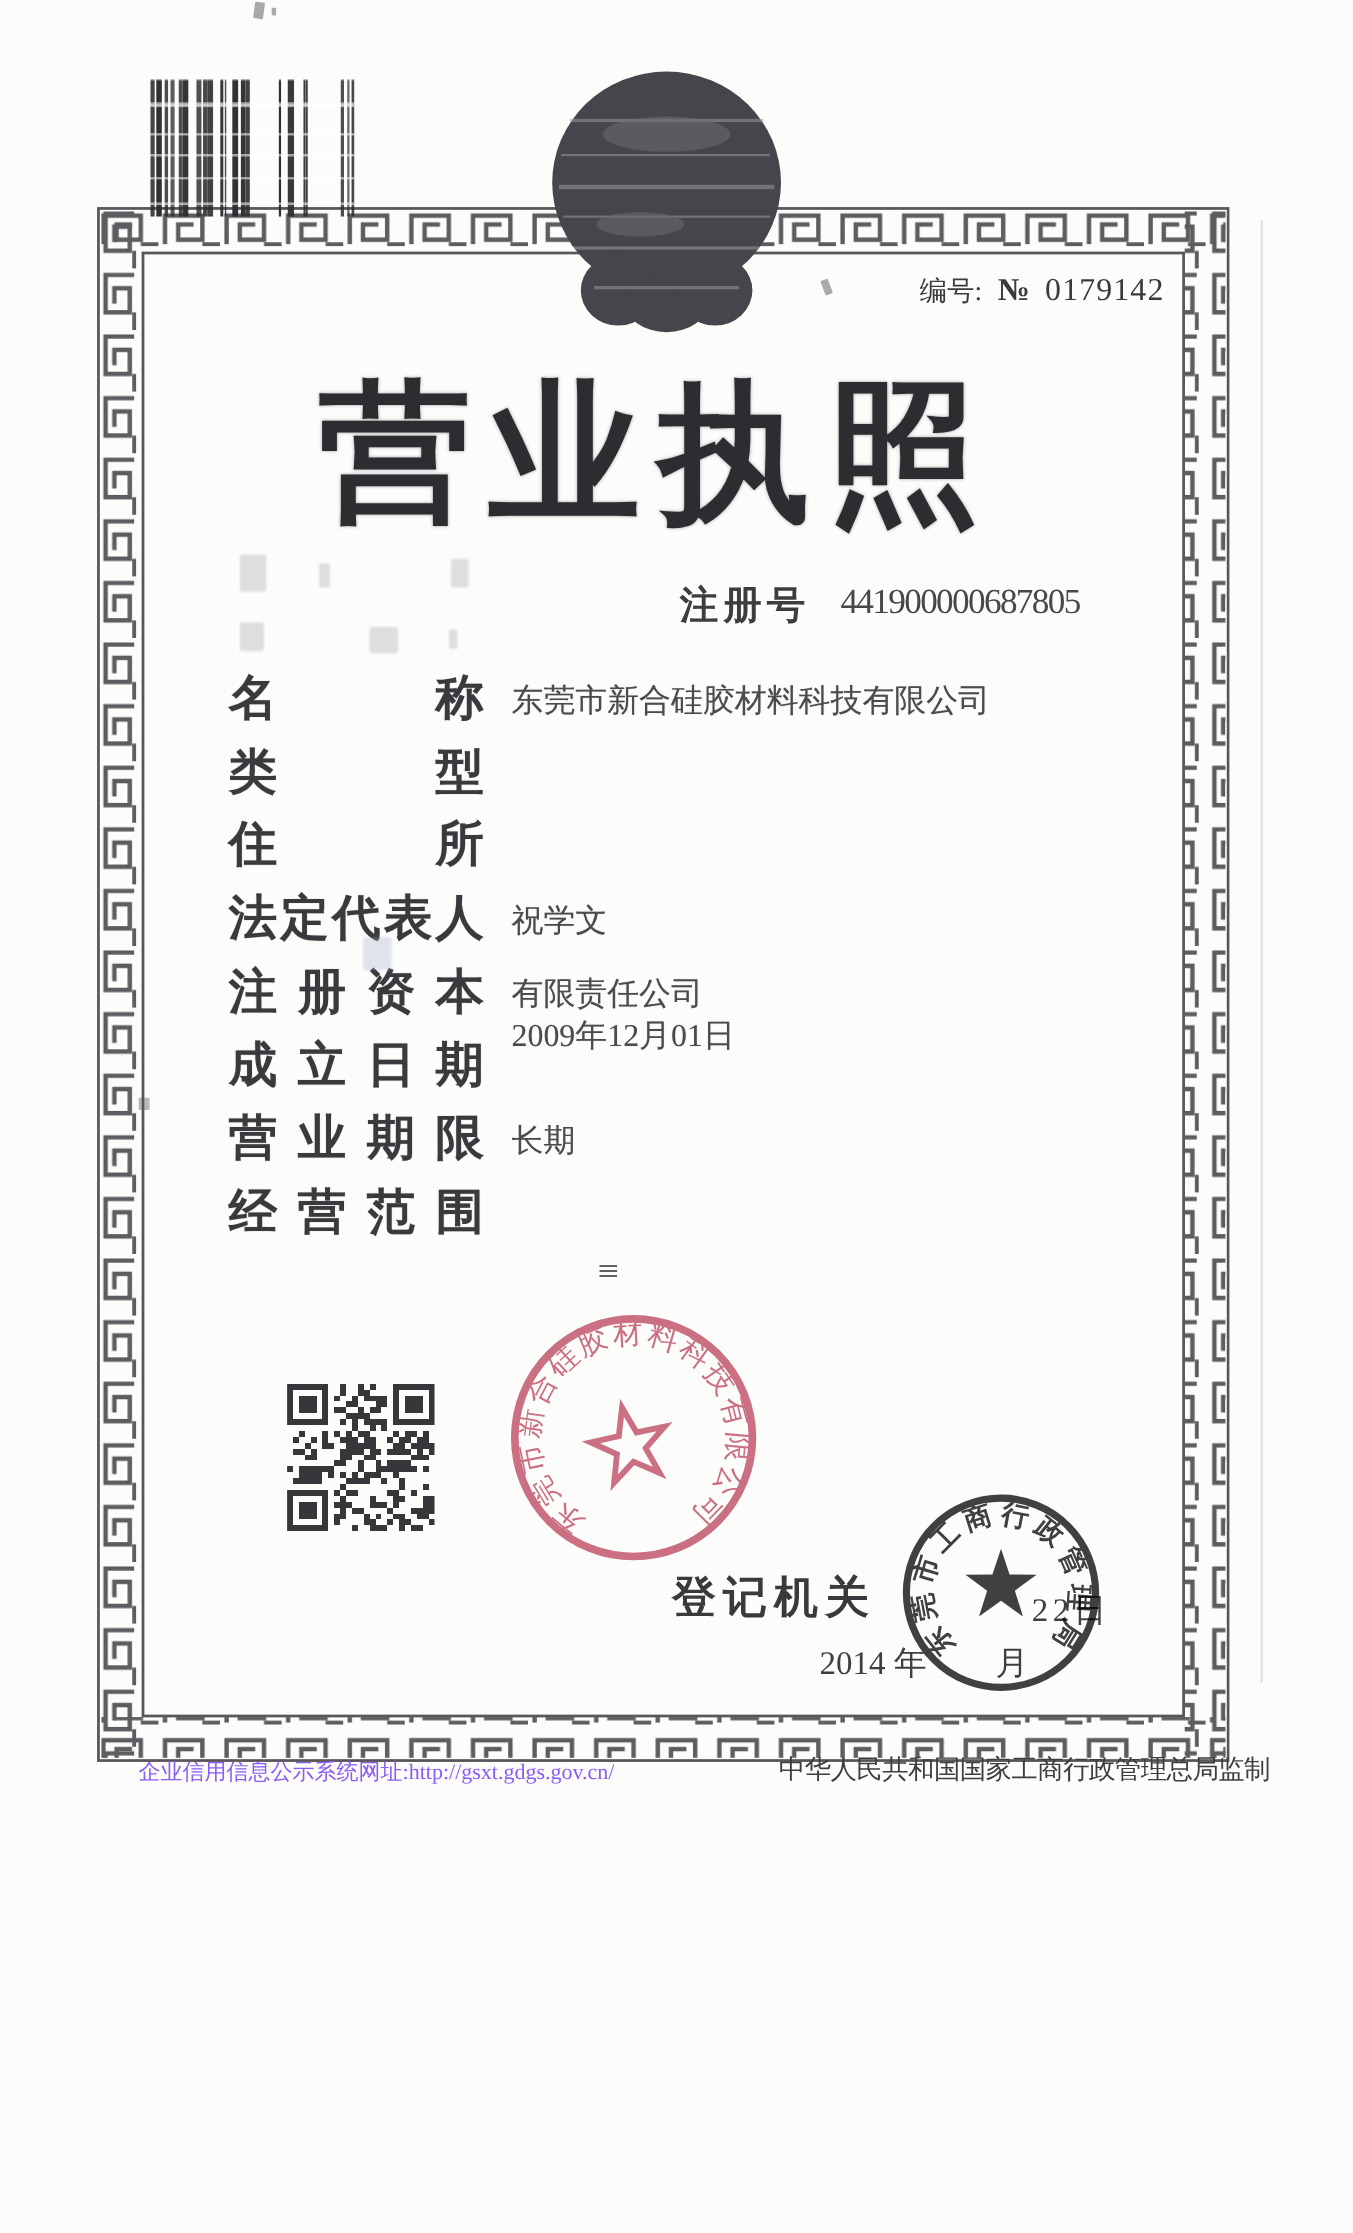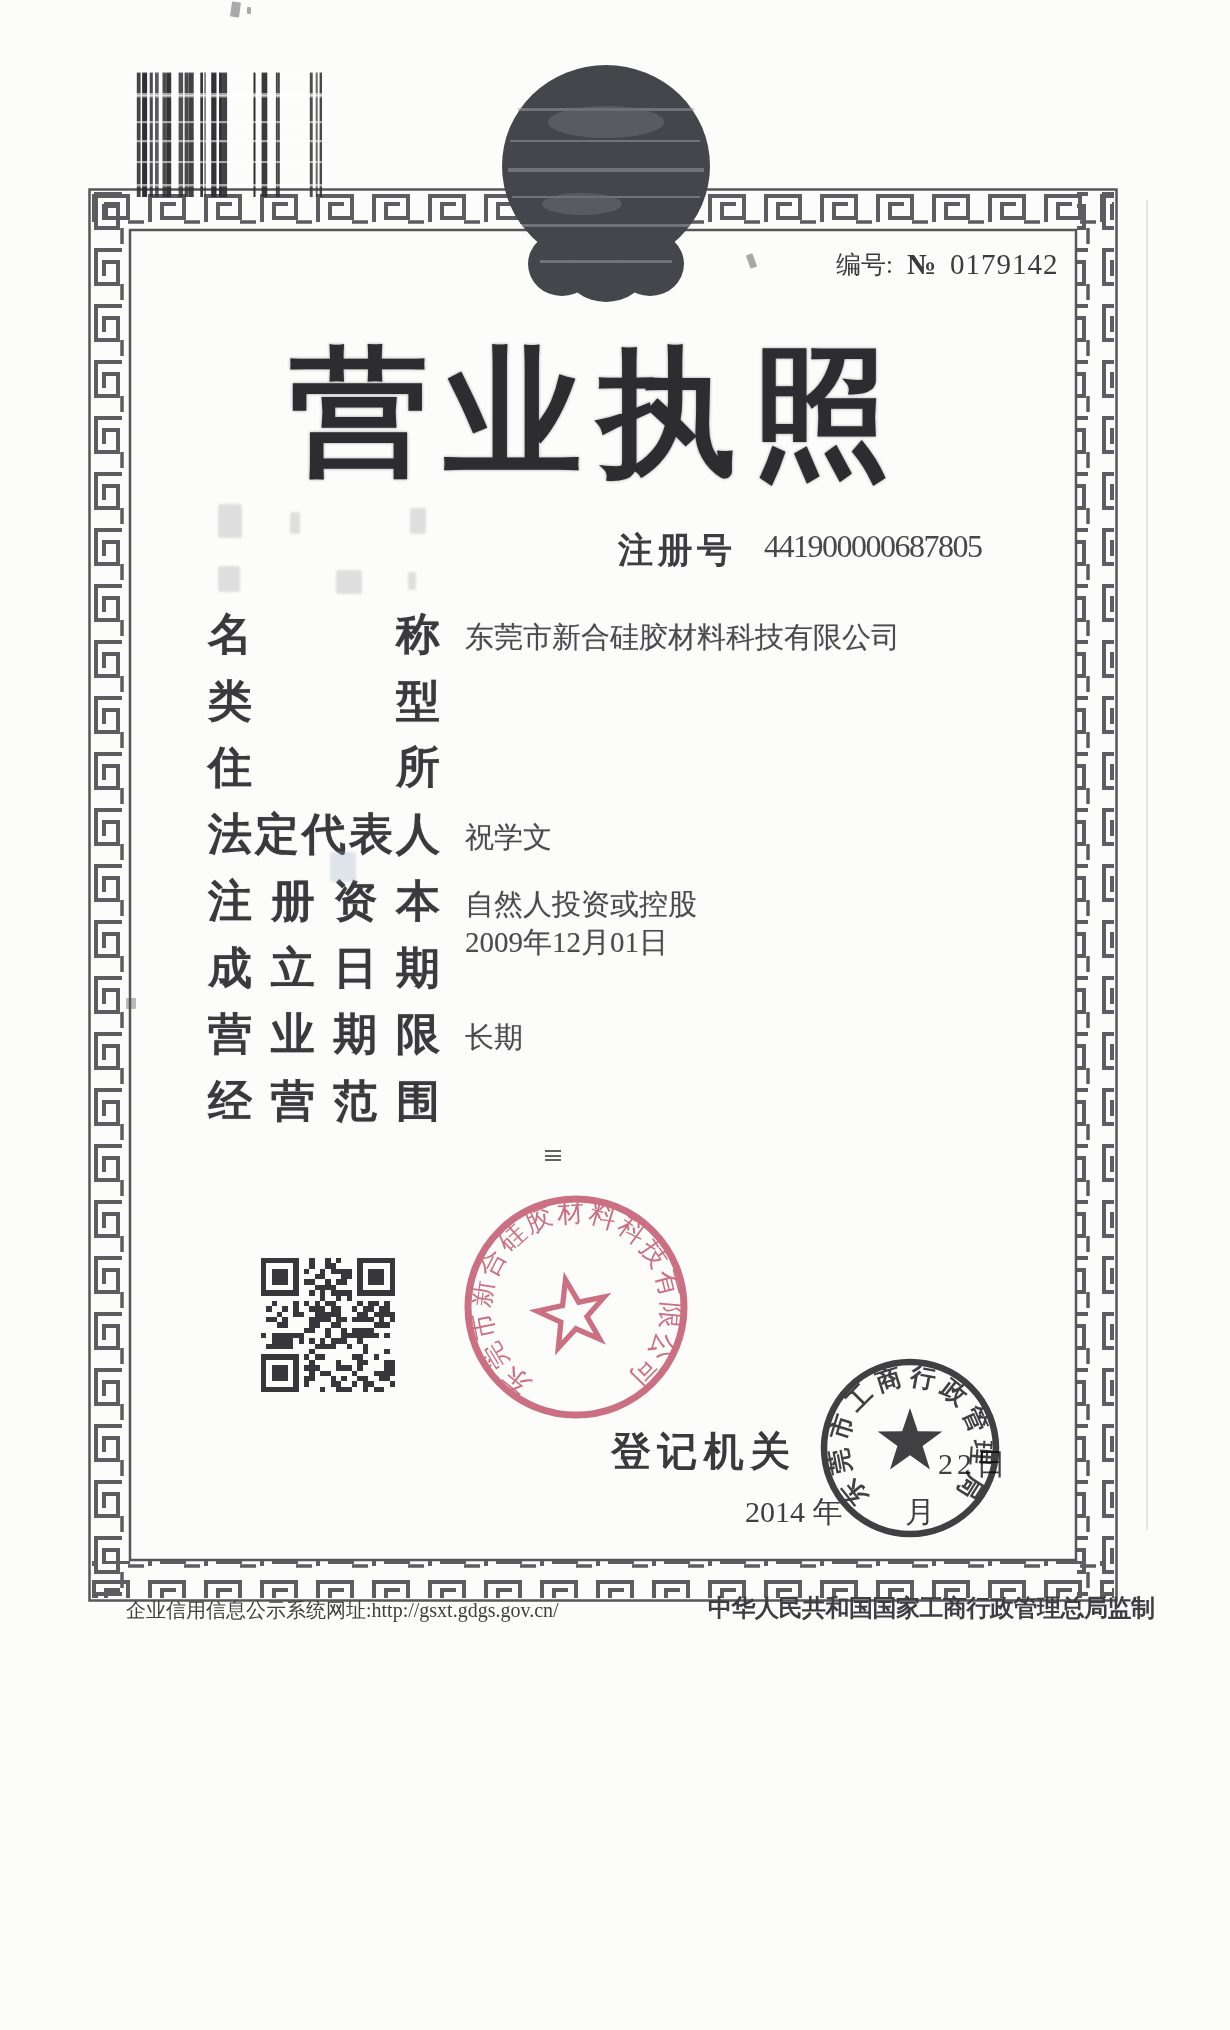--- a/index.html
+++ b/index.html
@@ -30,22 +30,22 @@
   .serial-num{font-size:29px;letter-spacing:1px}
   .reg-label{font-size:35px;font-weight:600;color:#3d3d41}
   .reg-num{font-size:32px;letter-spacing:-1.5px;color:#48484c}
   .scope{
     font-size:19px;line-height:22px;letter-spacing:2px;color:#454549;
     width:624px;white-space:normal;text-shadow:0 0 1px rgba(90,90,95,.3);
   }
   .scope .bold{font-weight:700;color:#333337}
   .registrar-label{font-size:40px;font-weight:600;color:#3a3a3e}
   .date-part{font-size:30px;color:#3f3f43}
-  .footer-left{font-size:20px;color:#404040}
-  .footer-right{font-size:24px;font-weight:700;letter-spacing:-0.5px;color:#3e3e42}
+  .footer-left{font-size:20px;color:#8b5cf6}
+  .footer-right{font-size:24px;font-weight:400;letter-spacing:-0.5px;color:#3e3e42}
   .sm{position:absolute;background:#8c8c90;opacity:.26;filter:blur(1.2px);border-radius:2px}
   .sm2{position:absolute;background:#55555a;opacity:.5;border-radius:1px}
   .tick{position:absolute;width:16px;height:13px;opacity:.8;
     background:repeating-linear-gradient(180deg,#3a3a3e 0 2px,transparent 2px 4.5px)}
   .seal{mix-blend-mode:multiply}
   svg text{font-family:"Liberation Serif","DejaVu Serif",serif}
 </style>
 </head>
 <body>
 
@@ -168,21 +168,21 @@
       <span>人</span>
     </div>
   <div class="abs value" style="left:465px;top:821px">祝学文</div>
 
   <div class="abs label jchars" style="left:208px;top:880px;width:232px">
       <span>注</span>
       <span>册</span>
       <span>资</span>
       <span>本</span>
     </div>
-  <div class="abs value" style="left:465px;top:888px">自然人投资或控股</div>
+  <div class="abs value" style="left:465px;top:888px">有限责任公司</div>
 
   <div class="abs label jchars" style="left:208px;top:947px;width:232px">
       <span>成</span>
       <span>立</span>
       <span>日</span>
       <span>期</span>
     </div>
   <div class="abs value" style="left:465px;top:926px">2009年12月01日</div>
 
   <div class="abs label jchars" style="left:208px;top:1013px;width:232px">

